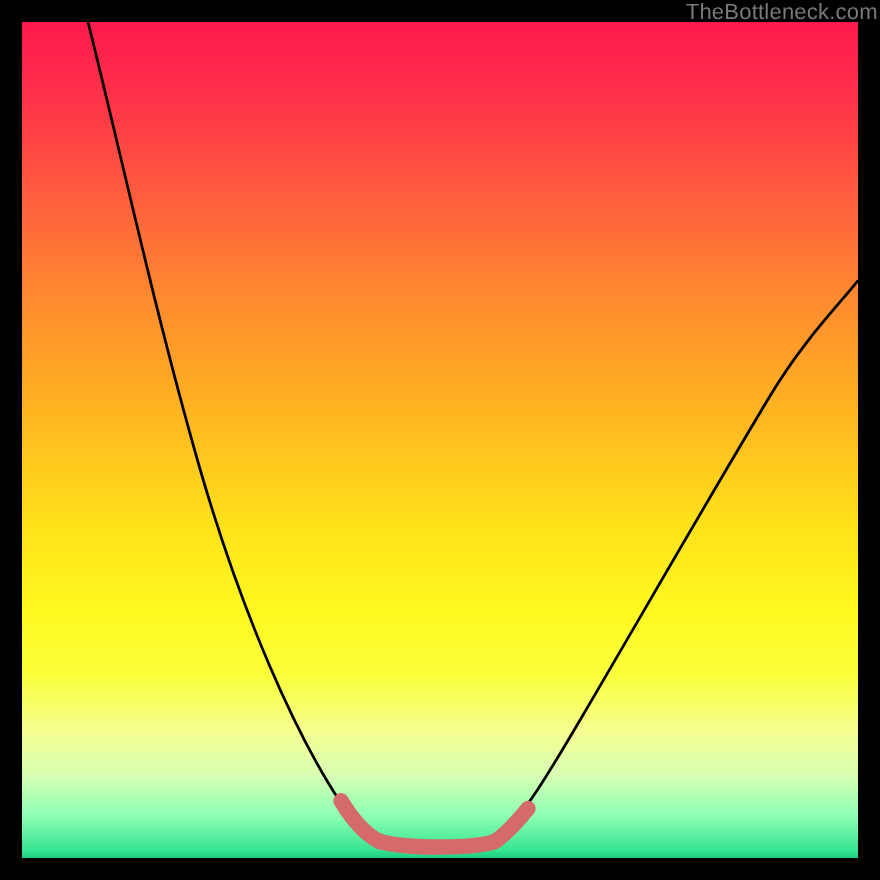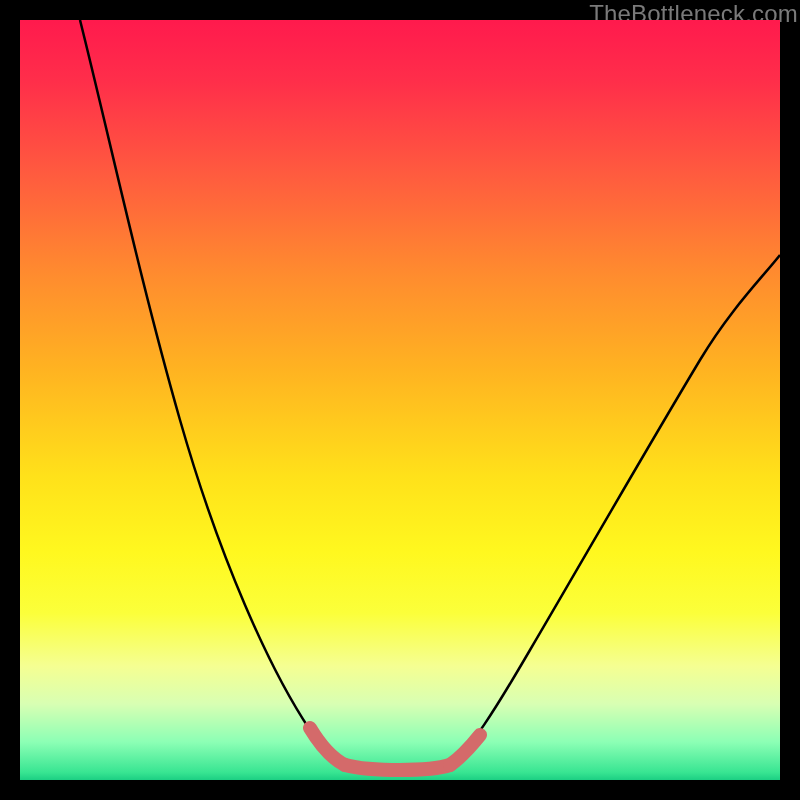--- a/index.html
+++ b/index.html
@@ -40,21 +40,21 @@
       #8cffb5 95%,
       #38e592 99%,
       #1ccf83 100%
     );
   }
   .watermark {
     position: absolute;
     top: 0px;
     right: 2px;
     color: #7a7a7a;
-    font-size: 24px;
+    font-size: 20px;
     letter-spacing: 0.2px;
     font-weight: 500;
     user-select: none;
     margin-left: 19px;
   }
   svg.curves {
     position: absolute;
     left: 0;
     top: 0;
     width: 760px;

